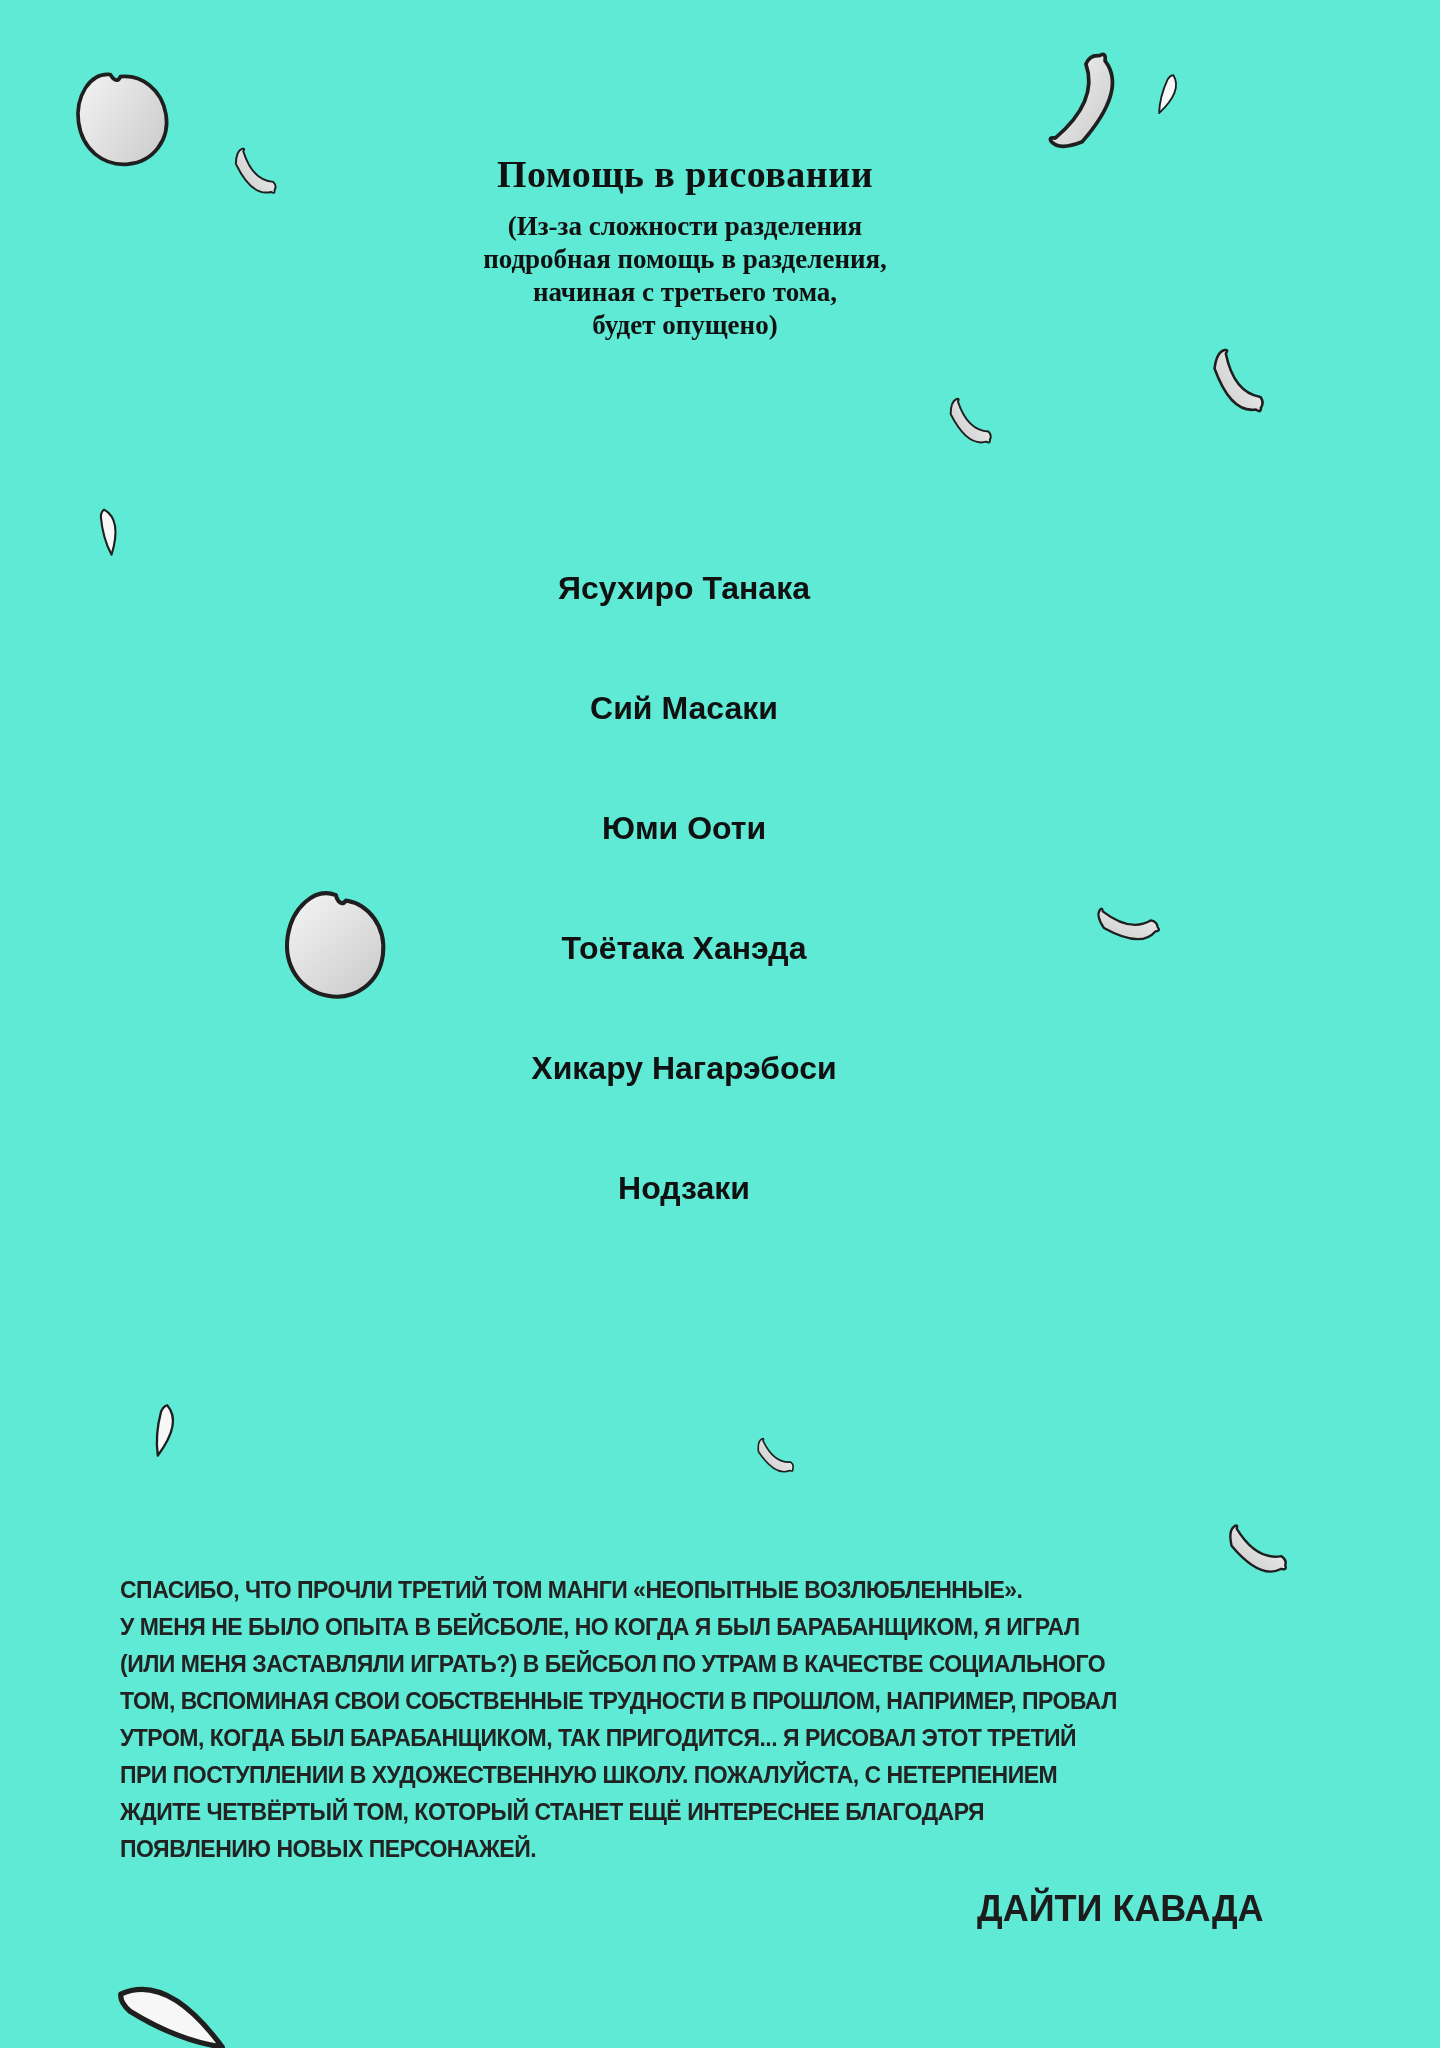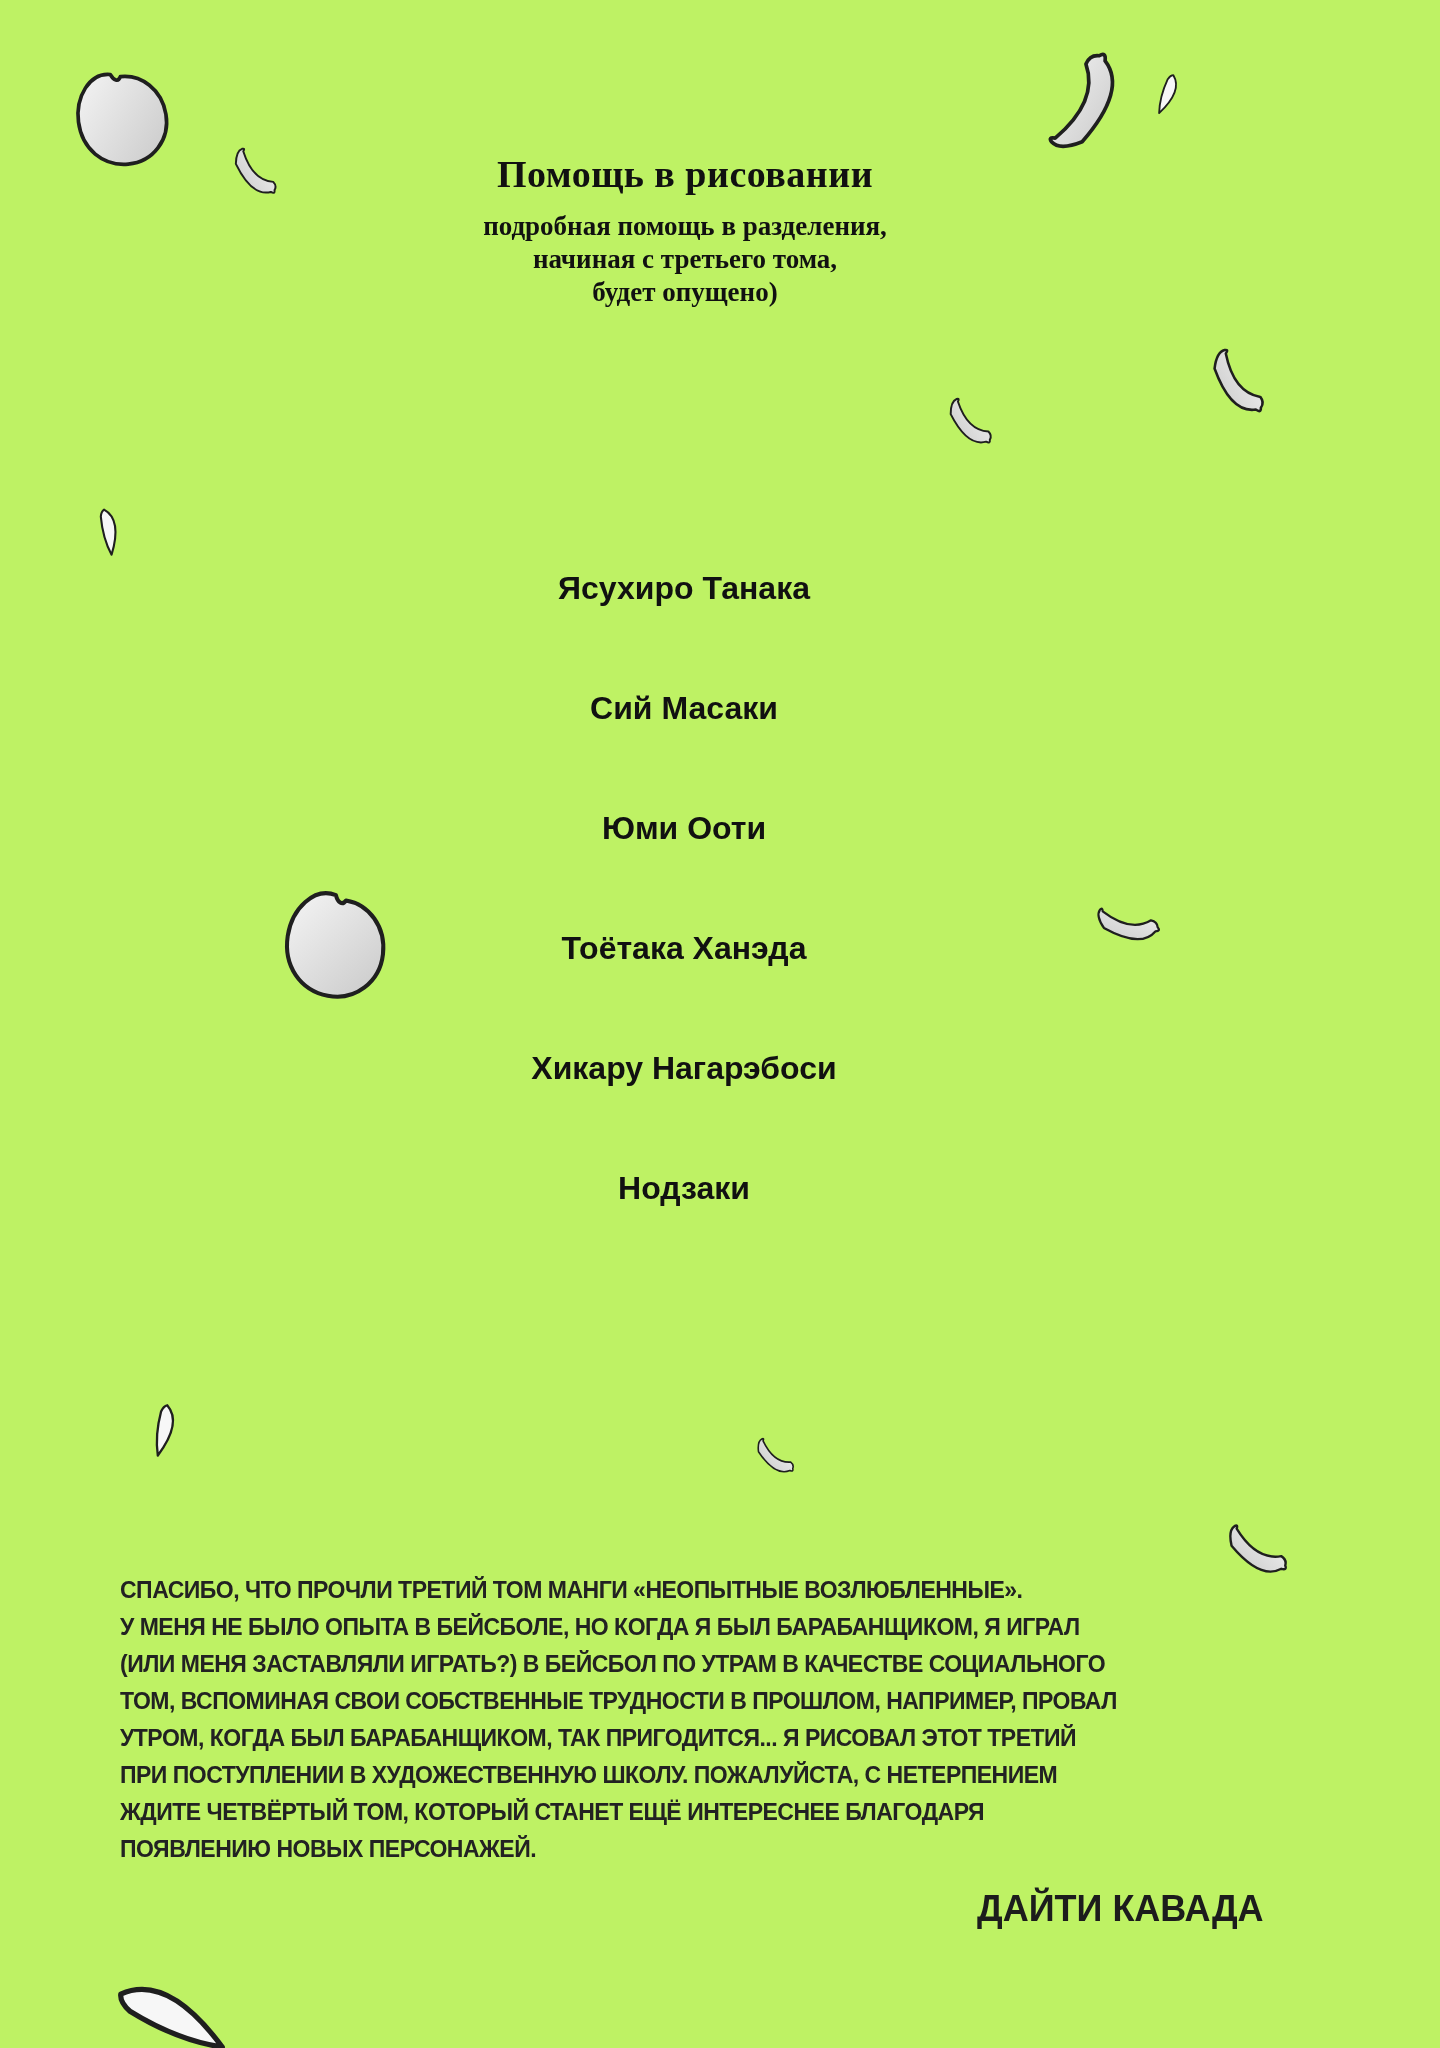--- a/index.html
+++ b/index.html
@@ -1,20 +1,20 @@
 <!DOCTYPE html>
 <html><head>
 <meta charset="utf-8">
 <style>
   html, body { margin: 0; padding: 0; background: #ffffff; }
   #page {
     position: relative;
     width: 1440px;
     height: 2048px;
-    background: #bef264;
+    background: #5eead4;
     overflow: hidden;
     font-family: "Liberation Serif", serif;
     color: #111111;
   }
   .abs { position: absolute; }
 
   
   #header-block {
     left: 0; top: 152px; width: 1370px;
     text-align: center;
@@ -124,20 +124,21 @@
   <svg class="petal" style="left:1210px;top:1518px;width:94px;height:66px;transform:rotate(10deg)" viewBox="0 0 100 110">
       <use href="#petal-a" transform="rotate(85 50 55)"></use>
     </svg>
   <svg class="petal" style="left:110px;top:1932px;width:145px;height:130px;transform:rotate(-25deg)" viewBox="0 0 100 100">
       <use href="#petal-c" transform="rotate(-40 50 50)"></use>
     </svg>
 
   <div id="header-block" class="abs">
     <div id="page-title">Помощь в рисовании</div>
     <div id="page-subtitle">
+      <div>(Из-за сложности разделения</div>
       <div>подробная помощь в разделения,</div>
       <div>начиная с третьего тома,</div>
       <div>будет опущено)</div>
     </div>
   </div>
 
   <div class="abs credit-name" style="top:570px">Ясухиро Танака</div>
   <div class="abs credit-name" style="top:690px">Сий Масаки</div>
   <div class="abs credit-name" style="top:810px">Юми Ооти</div>
   <div class="abs credit-name" style="top:930px">Тоётака Ханэда</div>

